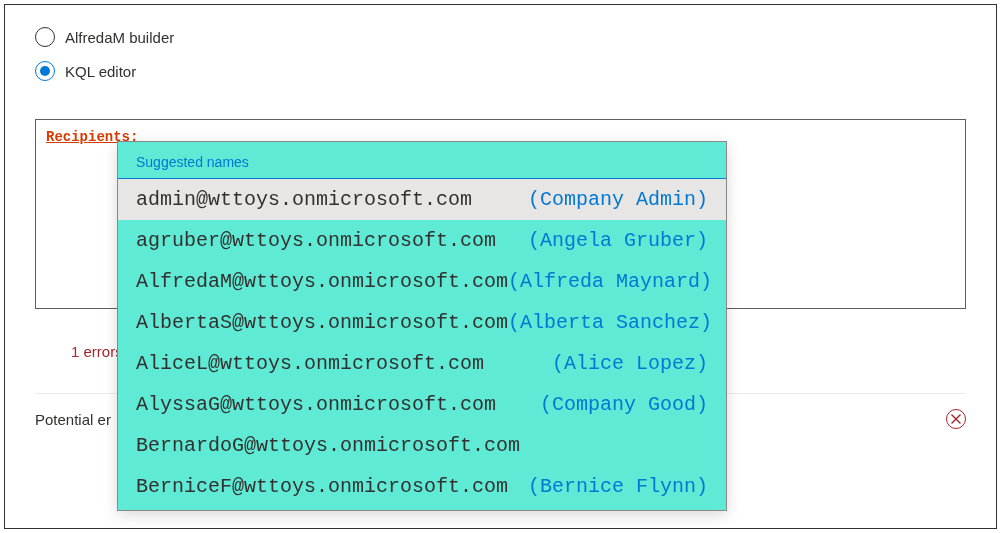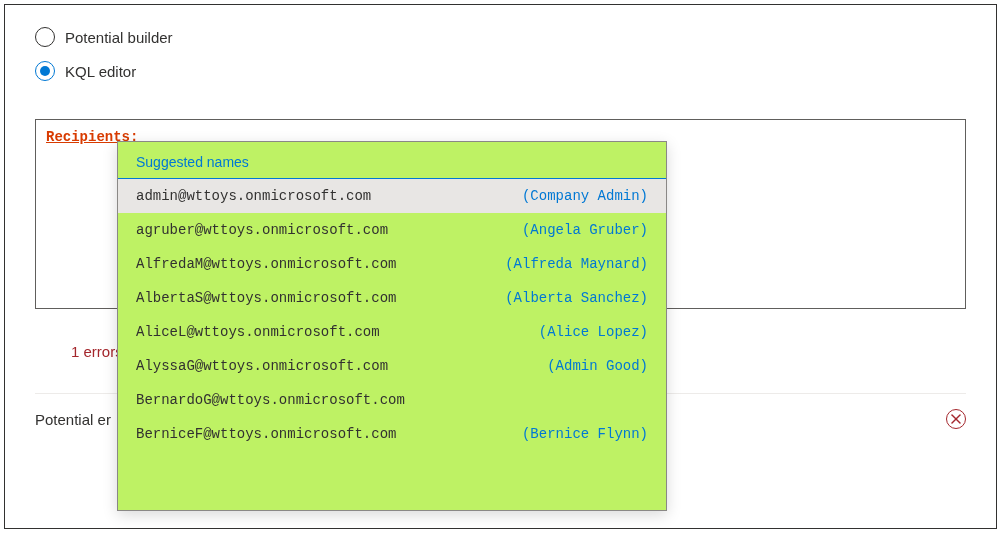--- a/index.html
+++ b/index.html
@@ -88,57 +88,57 @@
       color: #a4262c;
       cursor: pointer;
       flex: 0 0 auto;
     }
     .close-circle svg { display: block; }
 
     
     .suggest-panel {
       position: absolute;
       top: 136px; left: 112px;
-      width: 550px;
+      width: 610px;
       height: 370px;
-      background: #bef264;
+      background: #5eead4;
       border: 1px solid #8a8886;
       box-shadow: 0 4px 14px rgba(0,0,0,0.15);
       overflow: hidden;
     }
     .suggest-header {
       padding: 12px 18px 8px 18px;
       color: #0078d4;
       font-size: 14px;
       border-bottom: 1px solid #0078d4;
     }
     .suggest-list { }
     .suggest-item {
       display: flex;
       justify-content: space-between;
       align-items: center;
       padding: 9px 18px;
       font-family: Consolas, "Courier New", monospace;
-      font-size: 14px;
+      font-size: 20px;
       cursor: pointer;
       white-space: nowrap;
     }
     .suggest-item.highlight { background: #e8e6e4; }
     .suggest-email { color: #323130; }
     .suggest-name { color: #0078d4; }
   </style>
 </head>
 <body>
 
 <div class="frame">
   <div class="content">
 
     <div class="radio-row">
       <span class="radio"></span>
-      <span class="radio-label">Potential builder</span>
+      <span class="radio-label">AlfredaM builder</span>
     </div>
 
     <div class="radio-row">
       <span class="radio selected"></span>
       <span class="radio-label">KQL editor</span>
     </div>
 
   </div>
 
   <div class="editor-box">
@@ -177,21 +177,21 @@
       <div class="suggest-item">
         <span class="suggest-email">AlbertaS@wttoys.onmicrosoft.com</span>
         <span class="suggest-name">(Alberta Sanchez)</span>
       </div>
       <div class="suggest-item">
         <span class="suggest-email">AliceL@wttoys.onmicrosoft.com</span>
         <span class="suggest-name">(Alice Lopez)</span>
       </div>
       <div class="suggest-item">
         <span class="suggest-email">AlyssaG@wttoys.onmicrosoft.com</span>
-        <span class="suggest-name">(Admin Good)</span>
+        <span class="suggest-name">(Company Good)</span>
       </div>
       <div class="suggest-item">
         <span class="suggest-email">BernardoG@wttoys.onmicrosoft.com</span>
       </div>
       <div class="suggest-item">
         <span class="suggest-email">BerniceF@wttoys.onmicrosoft.com</span>
         <span class="suggest-name">(Bernice Flynn)</span>
       </div>
     </div>
   </div>

